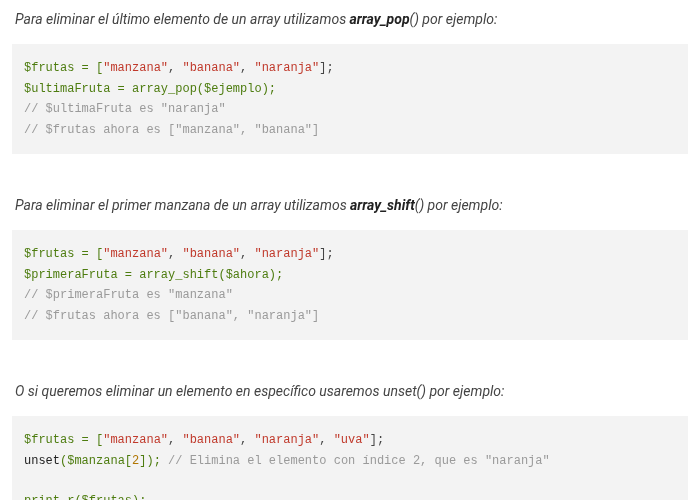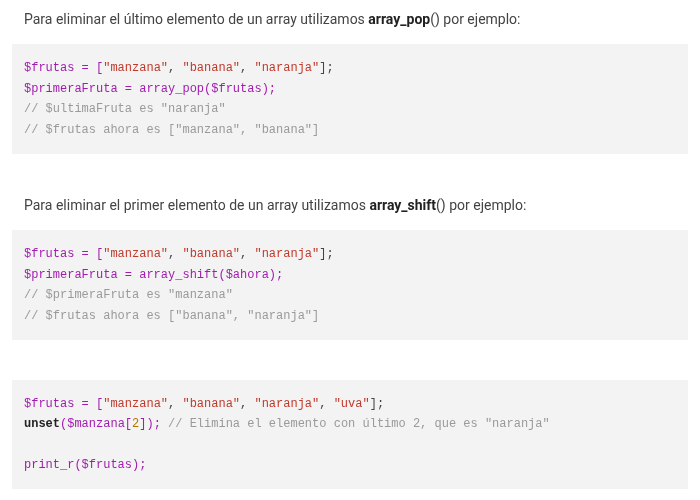--- a/index.html
+++ b/index.html
@@ -7,54 +7,56 @@
     padding: 8px 12px;
     font-family: -apple-system, BlinkMacSystemFont, "Segoe UI", Roboto, Arial, sans-serif;
     color: #3a3a3a;
     background: #ffffff;
     font-size: 14px;
     line-height: 1.6;
     width: 700px;
     box-sizing: border-box;
   }
   p.desc {
-    margin: 0 0 14px 12px;
+    margin: 0 0 14px 3px;
     color: #444;
+    font-style: italic;
   }
   p.desc b { font-weight: 700; color: #222; }
   pre.code {
     background: #f3f3f3;
     padding: 14px 12px;
     margin: 0 0 40px 0;
     font-family: "Consolas", "Menlo", "Courier New", monospace;
     font-size: 12px;
     line-height: 1.7;
     color: #444;
     white-space: pre;
     overflow-x: auto;
   }
   pre.code:last-child { margin-bottom: 0; }
-  .tok-var   { color: #a21caf; }
+  .tok-var   { color: #4d7c0f; }
   .tok-str   { color: #c0392b; }
   .tok-punc  { color: #444; }
-  .tok-kw    { color: #222; font-weight: 700; }
+  .tok-kw    { color: #222; font-weight: 400; }
   .tok-num   { color: #b07500; }
   .tok-com   { color: #9a9a9a; }
 </style>
 </head>
 <body>
 
 <div id="doc">
     <p class="desc"><span>Para eliminar el último elemento de un array utilizamos </span><b>array_pop</b><span>() por ejemplo:</span></p>
     <pre class="code"><span class="tok-var">$frutas = [</span><span class="tok-str">"manzana"</span><span class="tok-punc">, </span><span class="tok-str">"banana"</span><span class="tok-punc">, </span><span class="tok-str">"naranja"</span><span class="tok-punc">];</span>
-<span class="tok-var">$primeraFruta = array_pop($frutas);</span>
+<span class="tok-var">$ultimaFruta = array_pop($ejemplo);</span>
 <span class="tok-com">// $ultimaFruta es "naranja"</span>
 <span class="tok-com">// $frutas ahora es ["manzana", "banana"]</span></pre>
-    <p class="desc"><span>Para eliminar el primer elemento de un array utilizamos </span><b>array_shift</b><span>() por ejemplo:</span></p>
+    <p class="desc"><span>Para eliminar el primer manzana de un array utilizamos </span><b>array_shift</b><span>() por ejemplo:</span></p>
     <pre class="code"><span class="tok-var">$frutas = [</span><span class="tok-str">"manzana"</span><span class="tok-punc">, </span><span class="tok-str">"banana"</span><span class="tok-punc">, </span><span class="tok-str">"naranja"</span><span class="tok-punc">];</span>
 <span class="tok-var">$primeraFruta = array_shift($ahora);</span>
 <span class="tok-com">// $primeraFruta es "manzana"</span>
 <span class="tok-com">// $frutas ahora es ["banana", "naranja"]</span></pre>
+    <p class="desc"><span>O si queremos eliminar un elemento en específico usaremos unset() por ejemplo:</span></p>
     <pre class="code"><span class="tok-var">$frutas = [</span><span class="tok-str">"manzana"</span><span class="tok-punc">, </span><span class="tok-str">"banana"</span><span class="tok-punc">, </span><span class="tok-str">"naranja"</span><span class="tok-punc">, </span><span class="tok-str">"uva"</span><span class="tok-punc">];</span>
-<span class="tok-kw">unset</span><span class="tok-var">($manzana[</span><span class="tok-num">2</span><span class="tok-var">]); </span><span class="tok-com">// Elimina el elemento con último 2, que es "naranja"</span>
+<span class="tok-kw">unset</span><span class="tok-var">($manzana[</span><span class="tok-num">2</span><span class="tok-var">]); </span><span class="tok-com">// Elimina el elemento con índice 2, que es "naranja"</span>
 
 <span class="tok-var">print_r($frutas);</span></pre>
   </div>
 
 </body></html>

